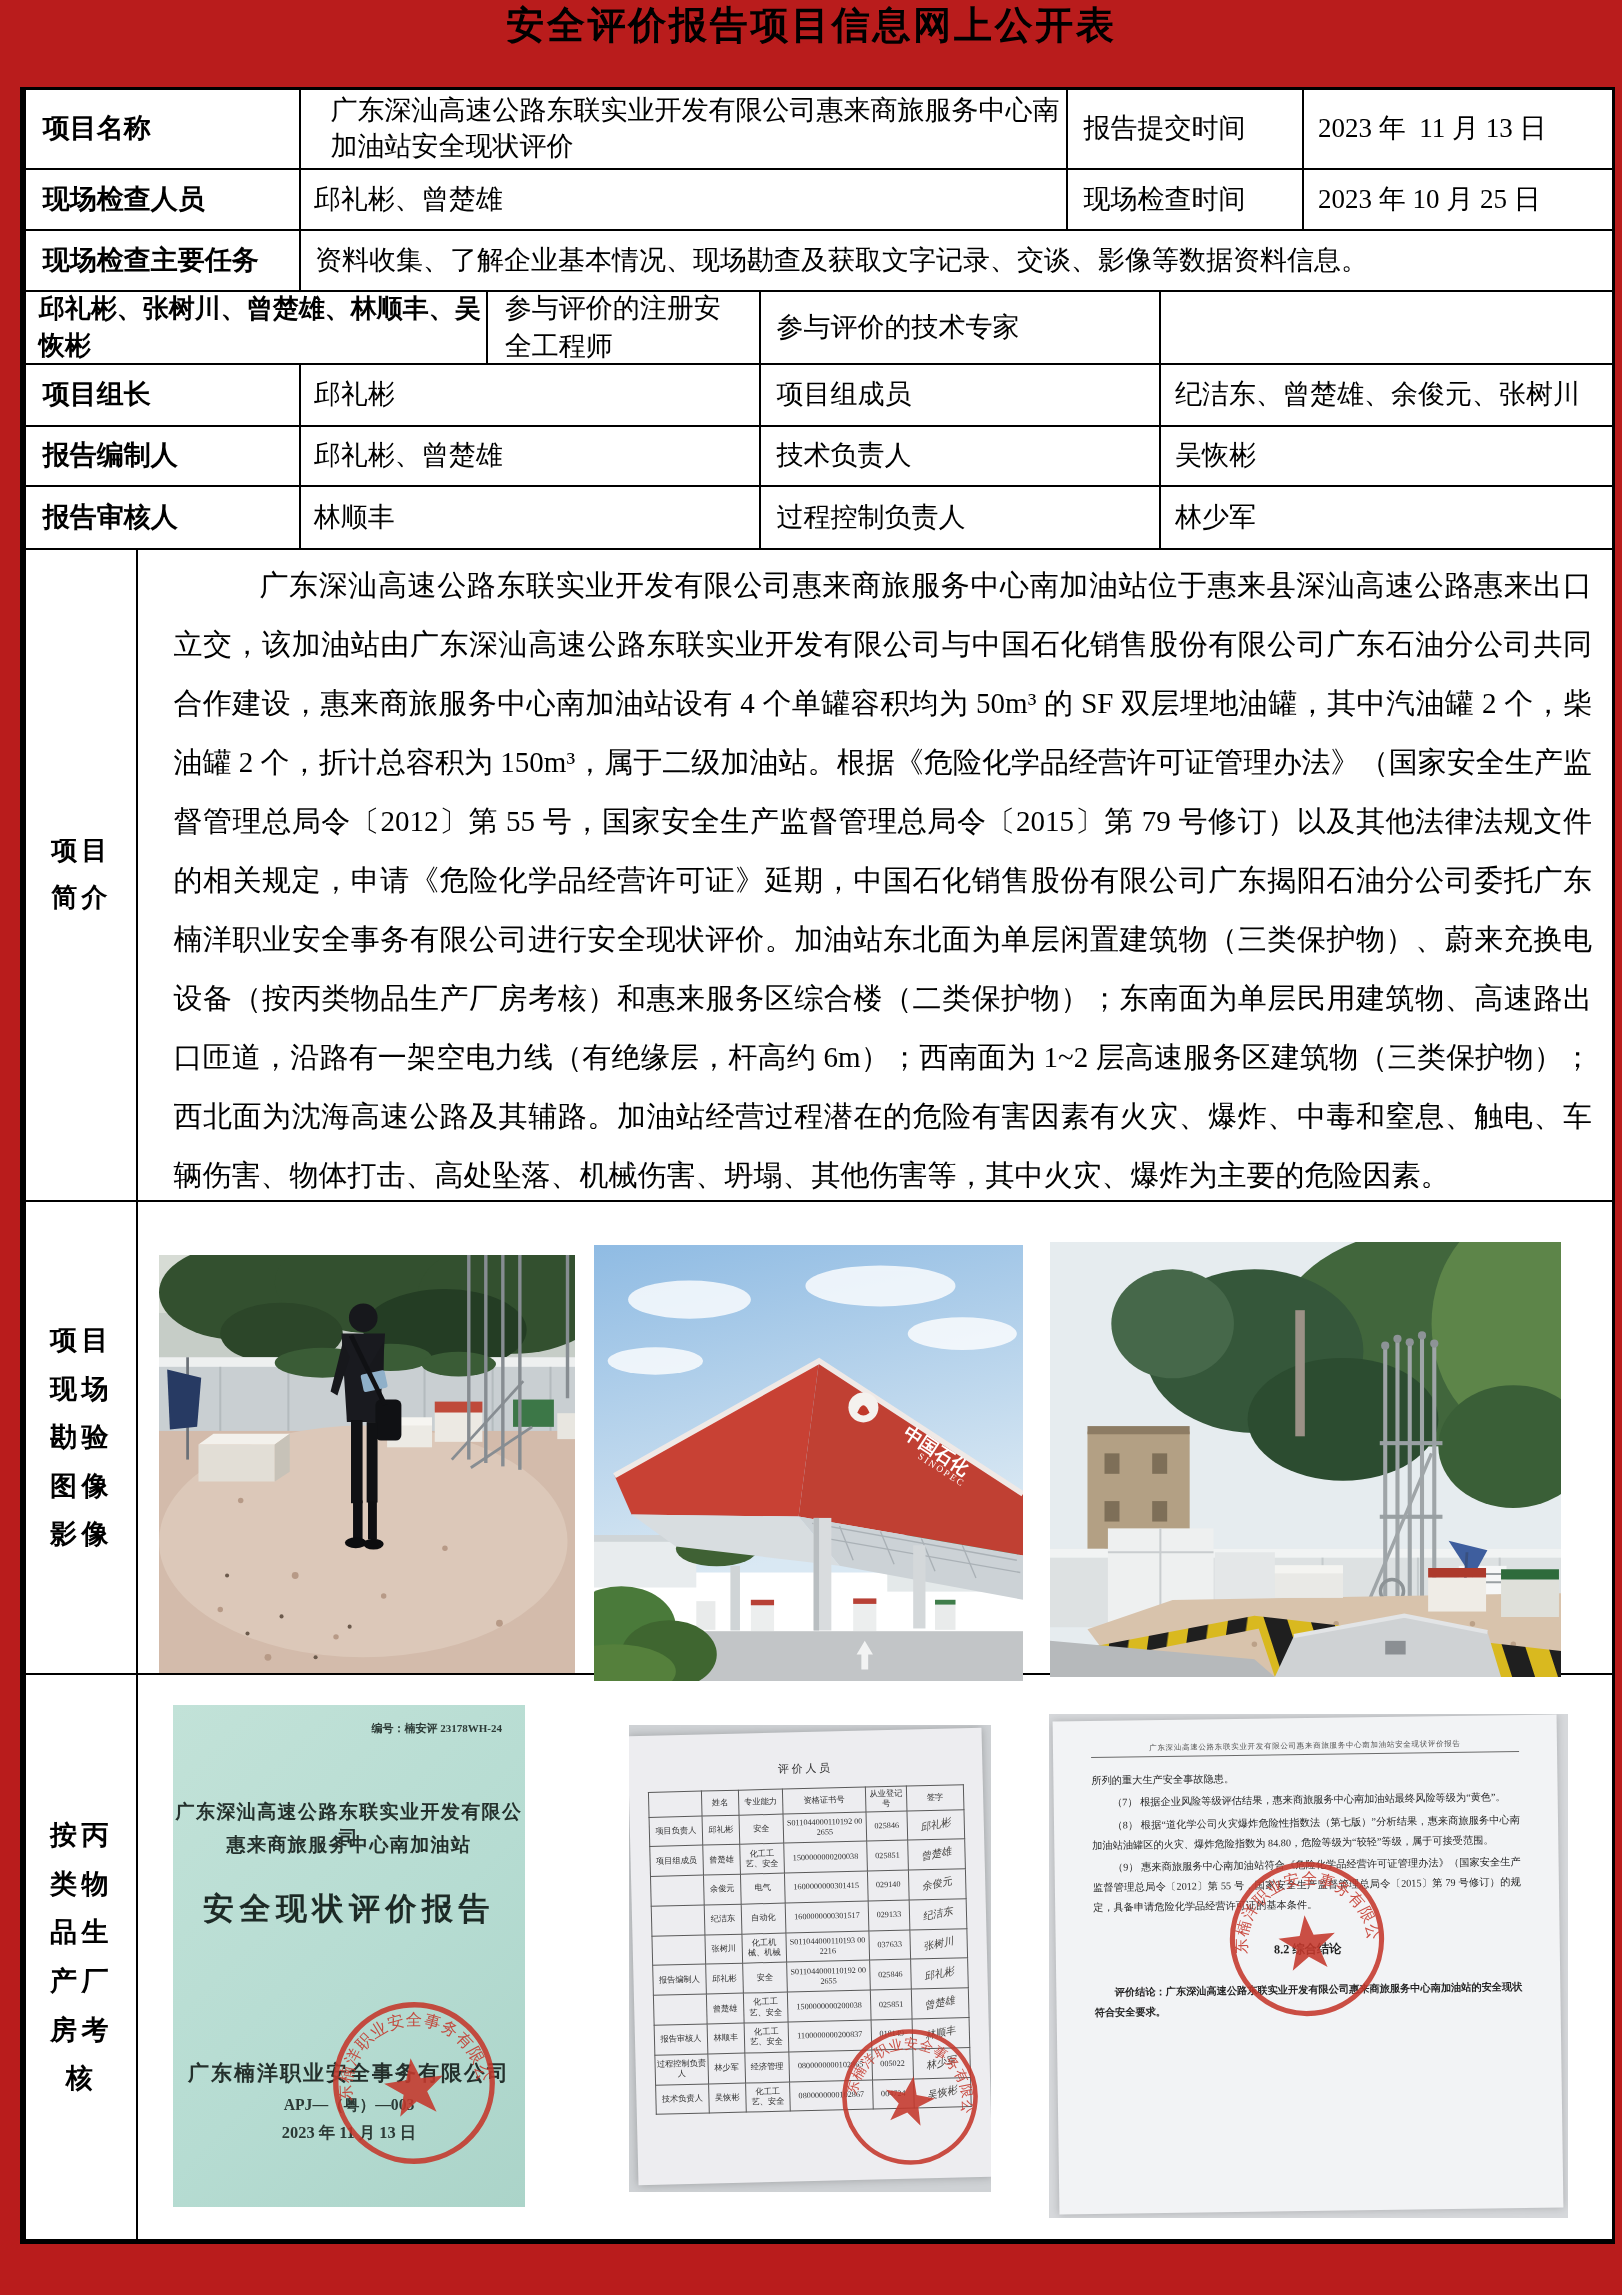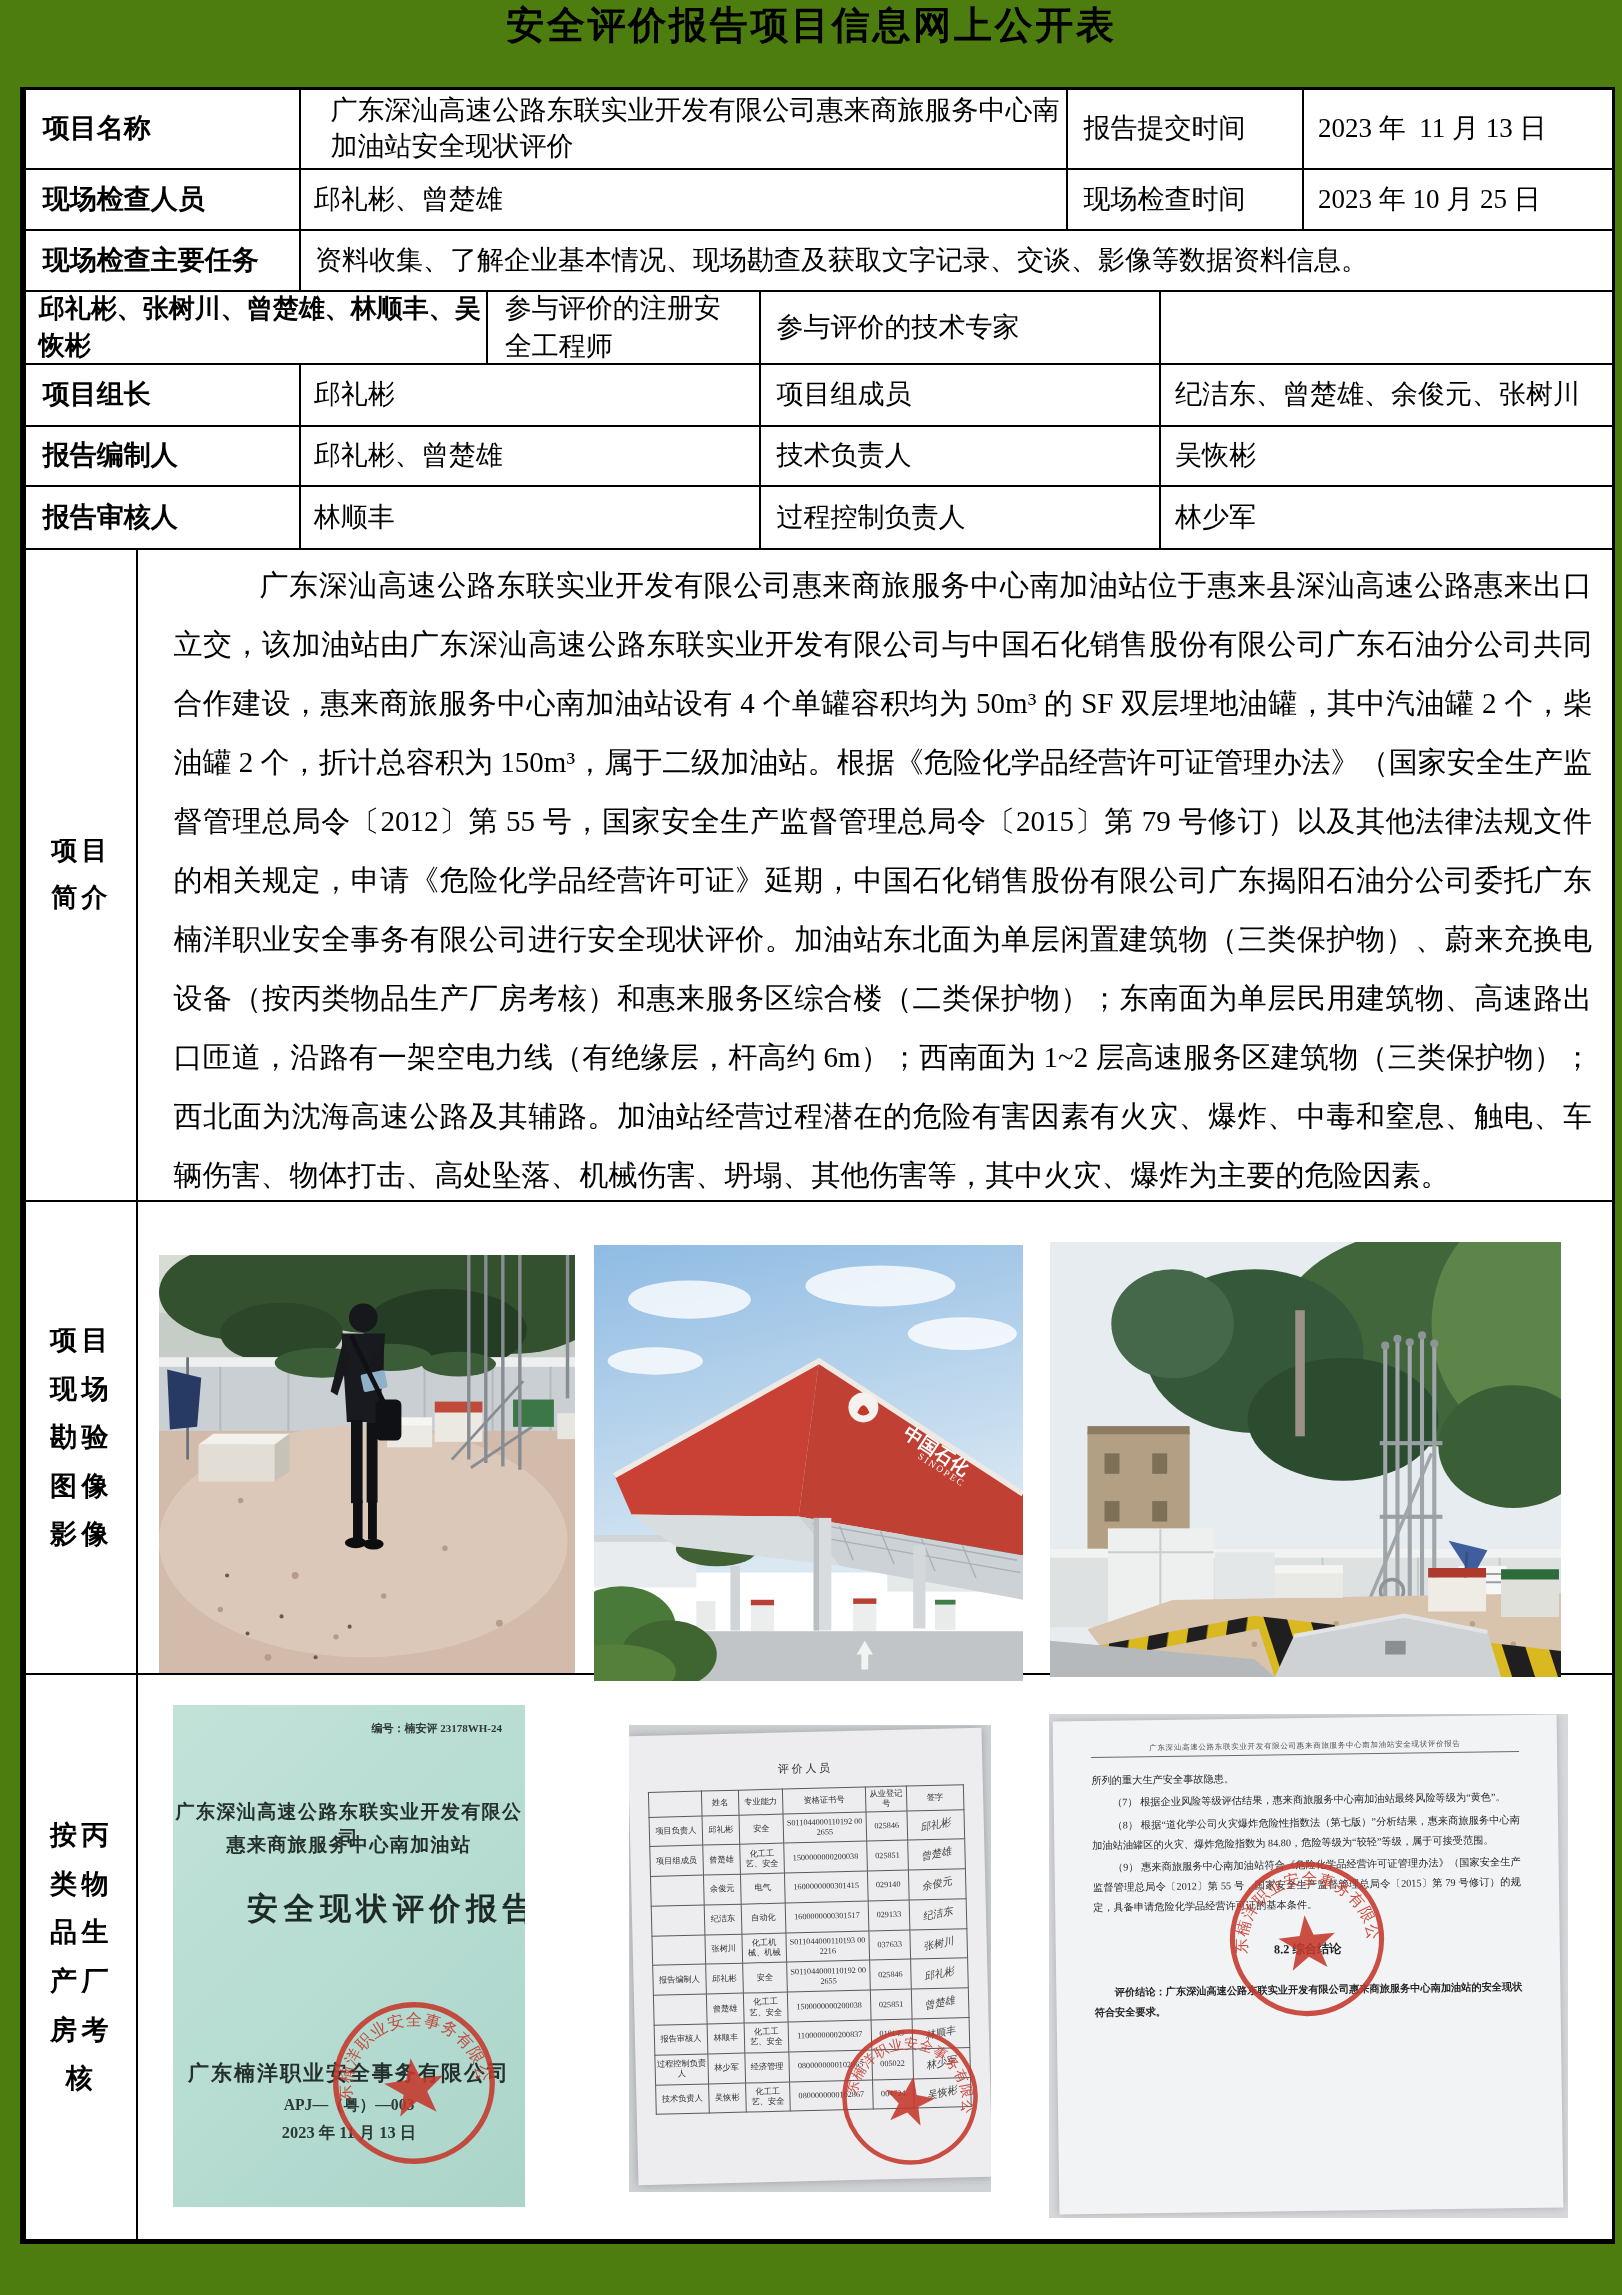--- a/index.html
+++ b/index.html
@@ -1,17 +1,17 @@
 <!DOCTYPE html>
 <html style="font-size:11px"><head>
 <meta charset="utf-8">
 <style>
   html,body{margin:0;padding:0;background:#888;}
   .sheet{
-    position:relative;width:1623px;height:2295px;background:#4d7c0f;
+    position:relative;width:1623px;height:2295px;background:#b91c1c;
     font-family:"Liberation Serif","DejaVu Serif",serif;color:#000;overflow:hidden;
   }
   .doc-title{
     position:absolute;top:0px;left:0;width:100%;text-align:center;
     font-size:38px;font-weight:bold;letter-spacing:2.7px;
   }
   
   .grid{
     position:absolute;left:20.4px;top:87px;width:1595px;box-sizing:border-box;
     border:3.4px solid #000;border-left-width:6.8px;border-bottom-width:5.5px;background:#fff;
@@ -43,21 +43,21 @@
     padding:5.5px 20.4px 0 35px;white-space:pre-wrap;
   }
   
   .photo{position:absolute;overflow:hidden;}
   .photo svg{display:block;width:100%;height:100%;}
   
   .cover{background:linear-gradient(135deg,#c2e2d8 0%,#b6dcd2 55%,#abd4c9 100%);}
   .cover .serial{position:absolute;top:16.4px;right:23px;font-size:11px;font-weight:bold;color:#2c3a36;padding-left:24px;}
   .cover .c-line1{position:absolute;top:94px;width:100%;text-align:center;font-size:19px;font-weight:bold;color:#24302c;letter-spacing:1.4px;}
   .cover .c-line2{position:absolute;top:127px;width:100%;text-align:center;font-size:19px;font-weight:bold;color:#24302c;letter-spacing:1.4px;}
-  .cover .c-title{position:absolute;top:183px;width:100%;text-align:center;font-size:31px;font-weight:bold;color:#1d2a26;letter-spacing:5.5px;padding-left:44px;}
+  .cover .c-title{position:absolute;top:183px;width:100%;text-align:center;font-size:31px;font-weight:bold;color:#1d2a26;letter-spacing:5.5px;}
   .cover .c-org{position:absolute;top:354px;width:100%;text-align:center;font-size:21px;font-weight:bold;color:#24302c;letter-spacing:2px;}
   .cover .c-cert{position:absolute;top:390px;width:100%;text-align:center;font-size:15.7px;font-weight:bold;color:#2c3a36;}
   .cover .c-date{position:absolute;top:417px;width:100%;text-align:center;font-size:16.4px;font-weight:bold;color:#2c3a36;}
   .stamp{position:absolute;opacity:0.88;}
   
   .staffwrap{background:#cfd2d5;}
   .staffpage{position:absolute;left:4.1px;top:6.8px;right:4.1px;bottom:11px;background:#ededf0;
              transform:rotate(-1.4deg);box-shadow:0 0 9.5px rgba(0,0,0,.25);}
   .staffpage .p-title{margin-top:29px;text-align:center;font-size:11px;color:#333;letter-spacing:2.7px;}
   .stable{border-collapse:collapse;margin:12.3px auto 0 auto;}

